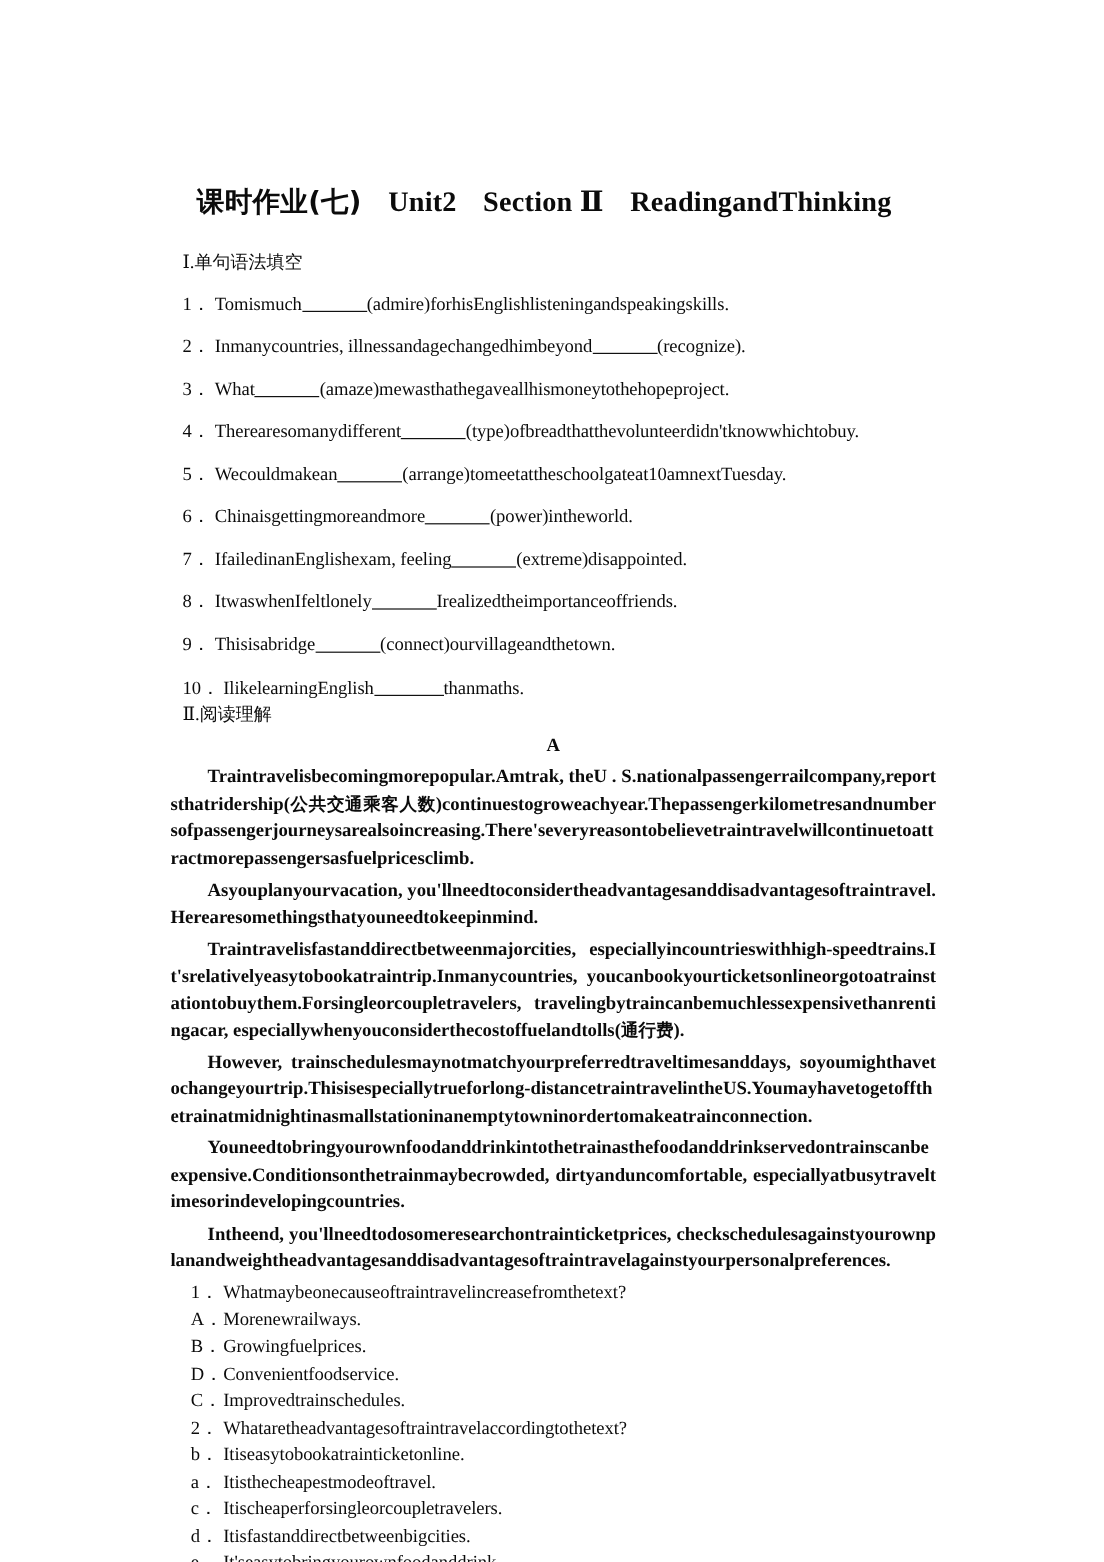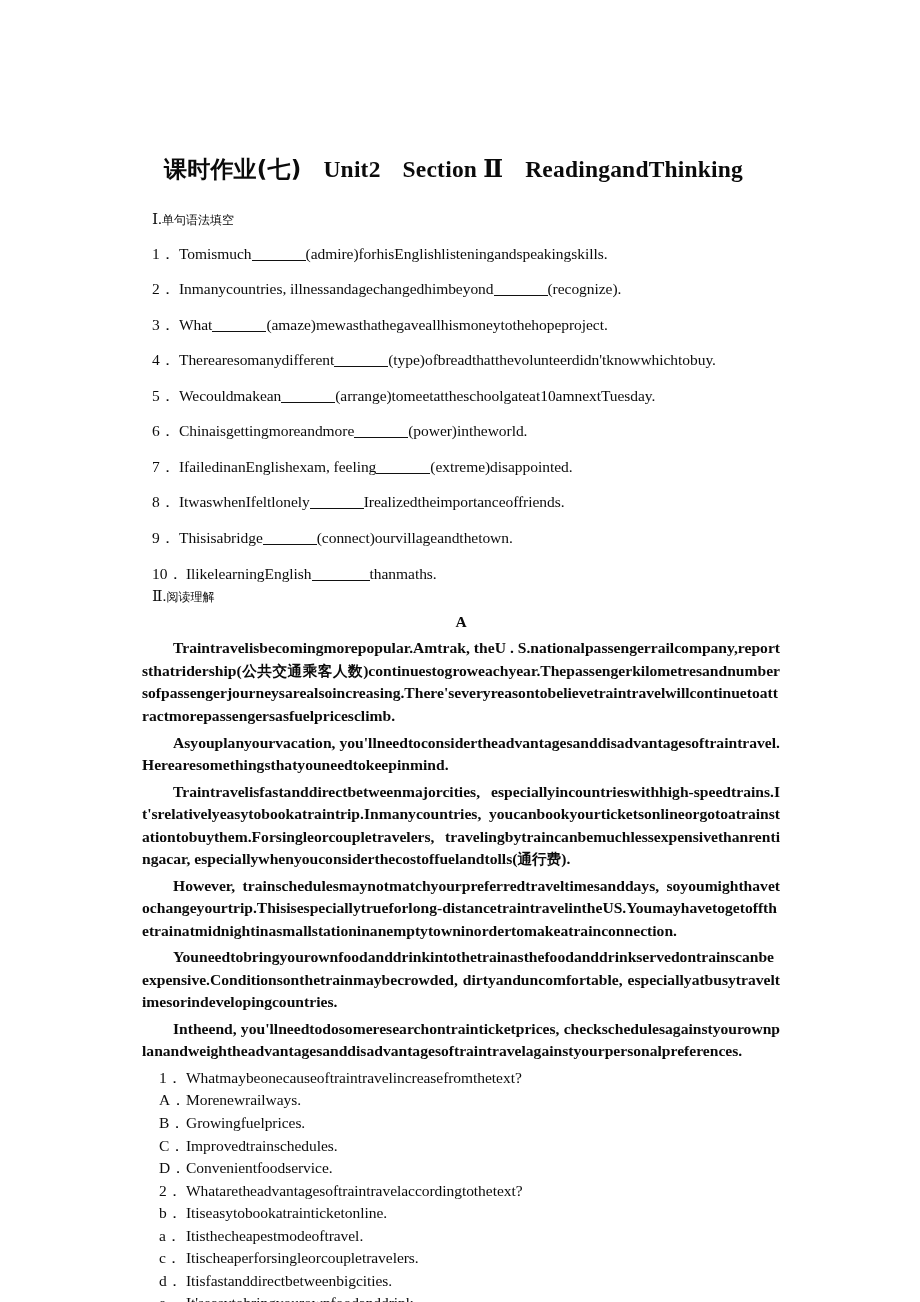--- a/index.html
+++ b/index.html
@@ -53,21 +53,21 @@
     font-size: 15.5px;
     line-height: 1.42;
     margin: 0 0 1px 14px;
     white-space: nowrap;
   }
   .section-head .rn {
     font-family: "Liberation Serif", "DejaVu Serif", serif;
   }
   .section-head .cn {
     font-family: "DejaVu Sans", sans-serif;
-    font-size: 12px;
+    font-size: 15px;
   }
 
   
   .gitem {
     font-size: 15.5px;
     line-height: 1.455;
     margin: 13px 0 0 14px;
     white-space: nowrap;
     letter-spacing: -0.05px;
   }
@@ -174,22 +174,22 @@
 
     <p class="para"><span class="ind"></span><span>However, trainschedulesmaynotmatchyourpreferredtraveltimesanddays, soyoumighthavetochangeyourtrip.Thisisespeciallytrueforlong-distancetraintravelintheUS.Youmayhavetogetoffthetrainatmidnightinasmallstationinanemptytowninordertomakeatrainconnection.</span><span class="cn"></span><span></span></p>
 
     <p class="para"><span class="ind"></span><span>Youneedtobringyourownfoodanddrinkintothetrainasthefoodanddrinkservedontrainscanbeexpensive.Conditionsonthetrainmaybecrowded, dirtyanduncomfortable, especiallyatbusytraveltimesorindevelopingcountries.</span><span class="cn"></span><span></span></p>
 
     <p class="para"><span class="ind"></span><span>Intheend, you'llneedtodosomeresearchontrainticketprices, checkschedulesagainstyourownplanandweightheadvantagesanddisadvantagesoftraintravelagainstyourpersonalpreferences.</span><span class="cn"></span><span></span></p>
 
     <div class="qline"><span class="lbl">1．</span><span>Whatmaybeonecauseoftraintravelincreasefromthetext?</span></div>
     <div class="qline"><span class="lbl">A．</span><span>Morenewrailways.</span></div>
     <div class="qline"><span class="lbl">B．</span><span>Growingfuelprices.</span></div>
+    <div class="qline"><span class="lbl">D．</span><span>Convenientfoodservice.</span></div>
     <div class="qline"><span class="lbl">C．</span><span>Improvedtrainschedules.</span></div>
-    <div class="qline"><span class="lbl">D．</span><span>Convenientfoodservice.</span></div>
     <div class="qline"><span class="lbl">2．</span><span>Whataretheadvantagesoftraintravelaccordingtothetext?</span></div>
     <div class="qline"><span class="lbl">b．</span><span>Itiseasytobookatrainticketonline.</span></div>
     <div class="qline"><span class="lbl">a．</span><span>Itisthecheapestmodeoftravel.</span></div>
     <div class="qline"><span class="lbl">c．</span><span>Itischeaperforsingleorcoupletravelers.</span></div>
     <div class="qline"><span class="lbl">d．</span><span>Itisfastanddirectbetweenbigcities.</span></div>
     <div class="qline"><span class="lbl">e．</span><span>It'seasytobringyourownfoodanddrink.</span></div>
 
   </div>
 </div>
 

